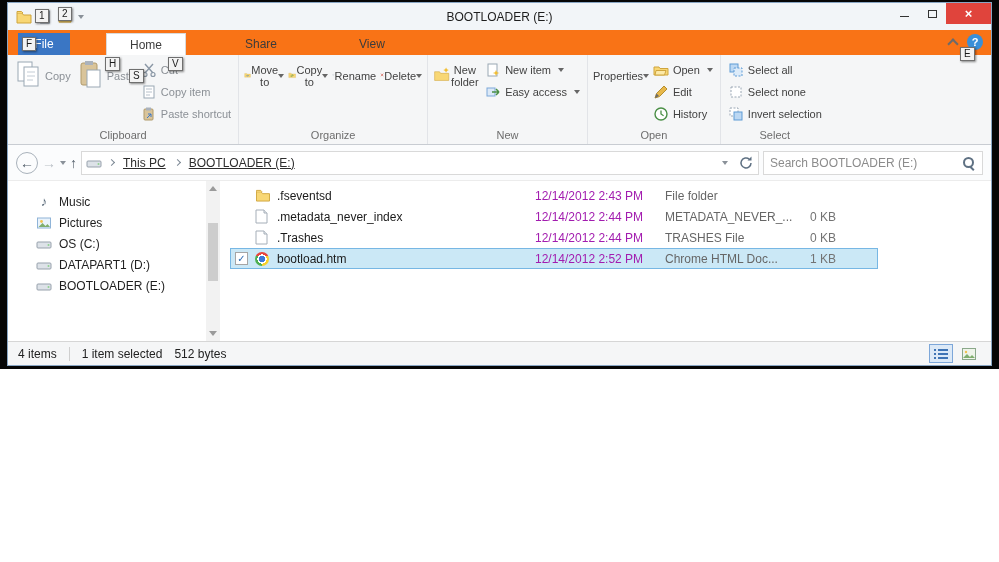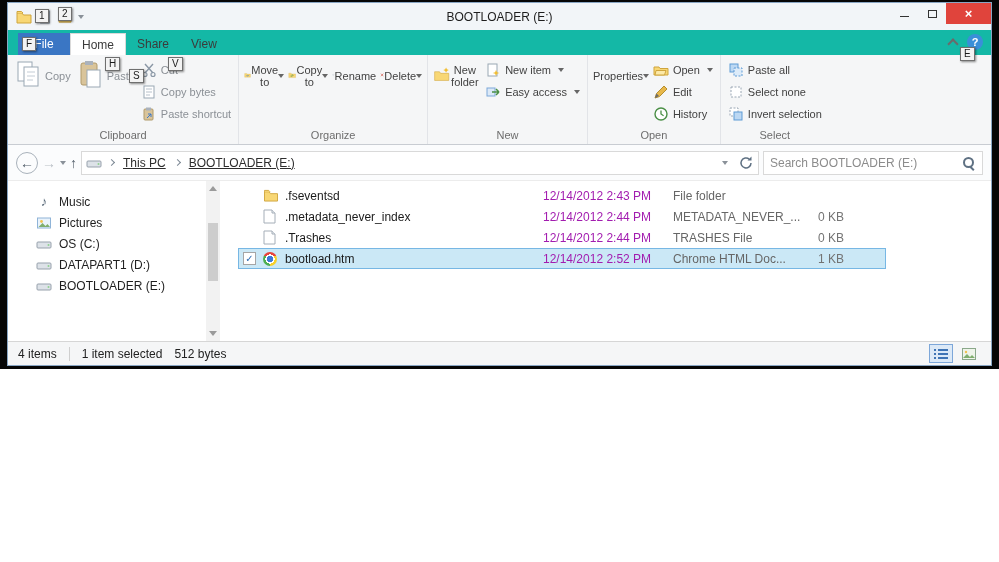--- a/index.html
+++ b/index.html
@@ -18,24 +18,24 @@
   .cap-btn{display:flex;align-items:center;justify-content:center;width:28px;height:21px;color:#333;}
   .cap-btn .bar{width:9px;height:1px;background:#333;margin-top:6px;}
   .cap-btn .box{width:9px;height:8px;border:1px solid #333;}
   .cap-btn.close{width:45px;background:#e0443c;color:#fff;font-size:13px;font-weight:bold;}
 
   
   .keytip{position:absolute;z-index:30;background:#f3f3f3;border:1px solid #6f6f6f;
     color:#1a1a1a;font-size:10px;line-height:12px;padding:0 3px;box-shadow:1px 1px 2px rgba(0,0,0,.45);}
 
   
-  .tabrow{height:25px;background:#14b8a6;display:flex;align-items:flex-end;position:relative;flex:0 0 auto;}
+  .tabrow{height:25px;background:#f97316;display:flex;align-items:flex-end;position:relative;flex:0 0 auto;gap:36px;}
   .file-tab{width:52px;height:22px;margin-left:10px;background:#3a76c4;color:#fff;
     display:flex;align-items:center;justify-content:center;}
-  .tab{height:22px;padding:0 11px;display:flex;align-items:center;color:#3b3b3b;}
+  .tab{height:22px;padding:0 23px;display:flex;align-items:center;color:#3b3b3b;}
   .tab.active{background:#fff;border:1px solid #dadada;border-bottom:none;}
   .tab-right{position:absolute;right:8px;top:4px;display:flex;align-items:center;gap:10px;}
   .chev-up{width:8px;height:8px;border-left:2px solid #6b6b6b;border-top:2px solid #6b6b6b;transform:rotate(45deg);margin-top:4px;}
   .help{width:16px;height:16px;border-radius:50%;background:#3a8fd8;color:#fff;font-weight:bold;
     display:flex;align-items:center;justify-content:center;font-size:11px;}
 
   
   .ribbon{height:90px;background:#f5f6f7;border-bottom:1px solid #c8ccd2;display:flex;flex:0 0 auto;}
   .group{display:flex;flex-direction:column;position:relative;padding:2px 3px 0 3px;}
   .group + .group{border-left:1px solid #e2e4e8;}
@@ -88,21 +88,21 @@
   .list-header{display:flex;height:24px;align-items:center;color:#44617e;position:relative;}
   .hcol{height:20px;display:flex;align-items:center;border-right:1px solid #e4e4e4;padding:0 8px;}
   .hcol.cname{width:300px;padding-left:4px;position:relative;}
   .hcol.cdate{width:130px;}
   .hcol.ctype{width:135px;}
   .hcol.csize{width:90px;}
   .sort-caret{position:absolute;left:148px;top:-3px;width:0;height:0;
     border-left:4px solid transparent;border-right:4px solid transparent;border-bottom:4px solid #7d8fa3;}
   .checkbox{width:13px;height:13px;border:1px solid #a5a5a5;background:#fff;display:inline-flex;
     align-items:center;justify-content:center;font-size:10px;color:#2e6db5;margin-right:7px;flex:0 0 13px;}
-  .row{display:flex;align-items:center;height:21px;border:1px solid transparent;width:648px;margin-left:8px;}
+  .row{display:flex;align-items:center;height:21px;border:1px solid transparent;width:648px;}
   .row.selected{background:#cbe8f6;border-color:#77b7e4;}
   .rcheckzone{width:24px;padding-left:4px;flex:0 0 24px;display:flex;align-items:center;}
   .riconzone{width:22px;flex:0 0 22px;display:flex;align-items:center;}
   .rname{width:250px;flex:0 0 250px;color:#1a1a1a;white-space:nowrap;overflow:hidden;}
   .rdate{width:130px;flex:0 0 130px;color:#a21caf;padding-left:8px;}
   .rtype{width:135px;flex:0 0 135px;color:#666;padding-left:8px;white-space:nowrap;overflow:hidden;}
   .rsize{width:82px;flex:0 0 82px;color:#737373;text-align:right;padding-right:38px;}
   .ic-chrome{width:14px;height:14px;border-radius:50%;
     background:radial-gradient(circle at 50% 50%, #3c79d8 0 3px, #ffffff 3px 4.6px, rgba(0,0,0,0) 4.6px),
     conic-gradient(from -60deg, #e8453c 0 120deg, #f7d02c 120deg 240deg, #4caf50 240deg 360deg);}
@@ -204,21 +204,21 @@
                 <circle cx="4" cy="12.5" r="2" fill="none" stroke="#8a97a5" stroke-width="1.2"></circle>
                 <circle cx="12" cy="12.5" r="2" fill="none" stroke="#8a97a5" stroke-width="1.2"></circle>
               </svg>
             <span class="dim">Cut</span>
           </div>
           <div class="btn-sm">
             <svg class="ic16" viewBox="0 0 16 16">
                 <rect x="3" y="2" width="10" height="12" fill="#fff" stroke="#9aa7b4"></rect>
                 <path d="M5 5h6M5 8h6M5 11h4" stroke="#b7c0ca"></path>
               </svg>
-            <span class="dim">Copy bytes</span>
+            <span class="dim">Copy item</span>
           </div>
           <div class="btn-sm">
             <svg class="ic16" viewBox="0 0 16 16">
                 <rect x="3" y="3" width="9" height="11" rx="1" fill="#d9c49a" stroke="#b09a6b"></rect>
                 <rect x="5" y="1.5" width="5" height="3" fill="#aab2bc"></rect>
                 <path d="M6 12l4-4m0 0v3m0-3H7" stroke="#3c78c8" fill="none"></path>
               </svg>
             <span class="dim">Paste shortcut</span>
           </div>
         </div>
@@ -332,21 +332,21 @@
     </div>
 
     <div class="group">
       <div class="gcontent">
         <div class="smcol">
           <div class="btn-sm">
             <svg class="ic16" viewBox="0 0 16 16">
                 <rect x="2" y="2" width="8" height="8" fill="#bcd8f3" stroke="#5f9bd5"></rect>
                 <rect x="6" y="6" width="8" height="8" fill="#dcebf9" stroke="#5f9bd5" stroke-dasharray="2 1.5"></rect>
               </svg>
-            <span>Paste all</span>
+            <span>Select all</span>
           </div>
           <div class="btn-sm">
             <svg class="ic16" viewBox="0 0 16 16">
                 <rect x="3" y="3" width="10" height="10" fill="#fff" stroke="#9aa7b4" stroke-dasharray="2 1.5"></rect>
               </svg>
             <span>Select none</span>
           </div>
           <div class="btn-sm">
             <svg class="ic16" viewBox="0 0 16 16">
                 <rect x="2" y="2" width="8" height="8" fill="#fff" stroke="#9aa7b4" stroke-dasharray="2 1.5"></rect>

